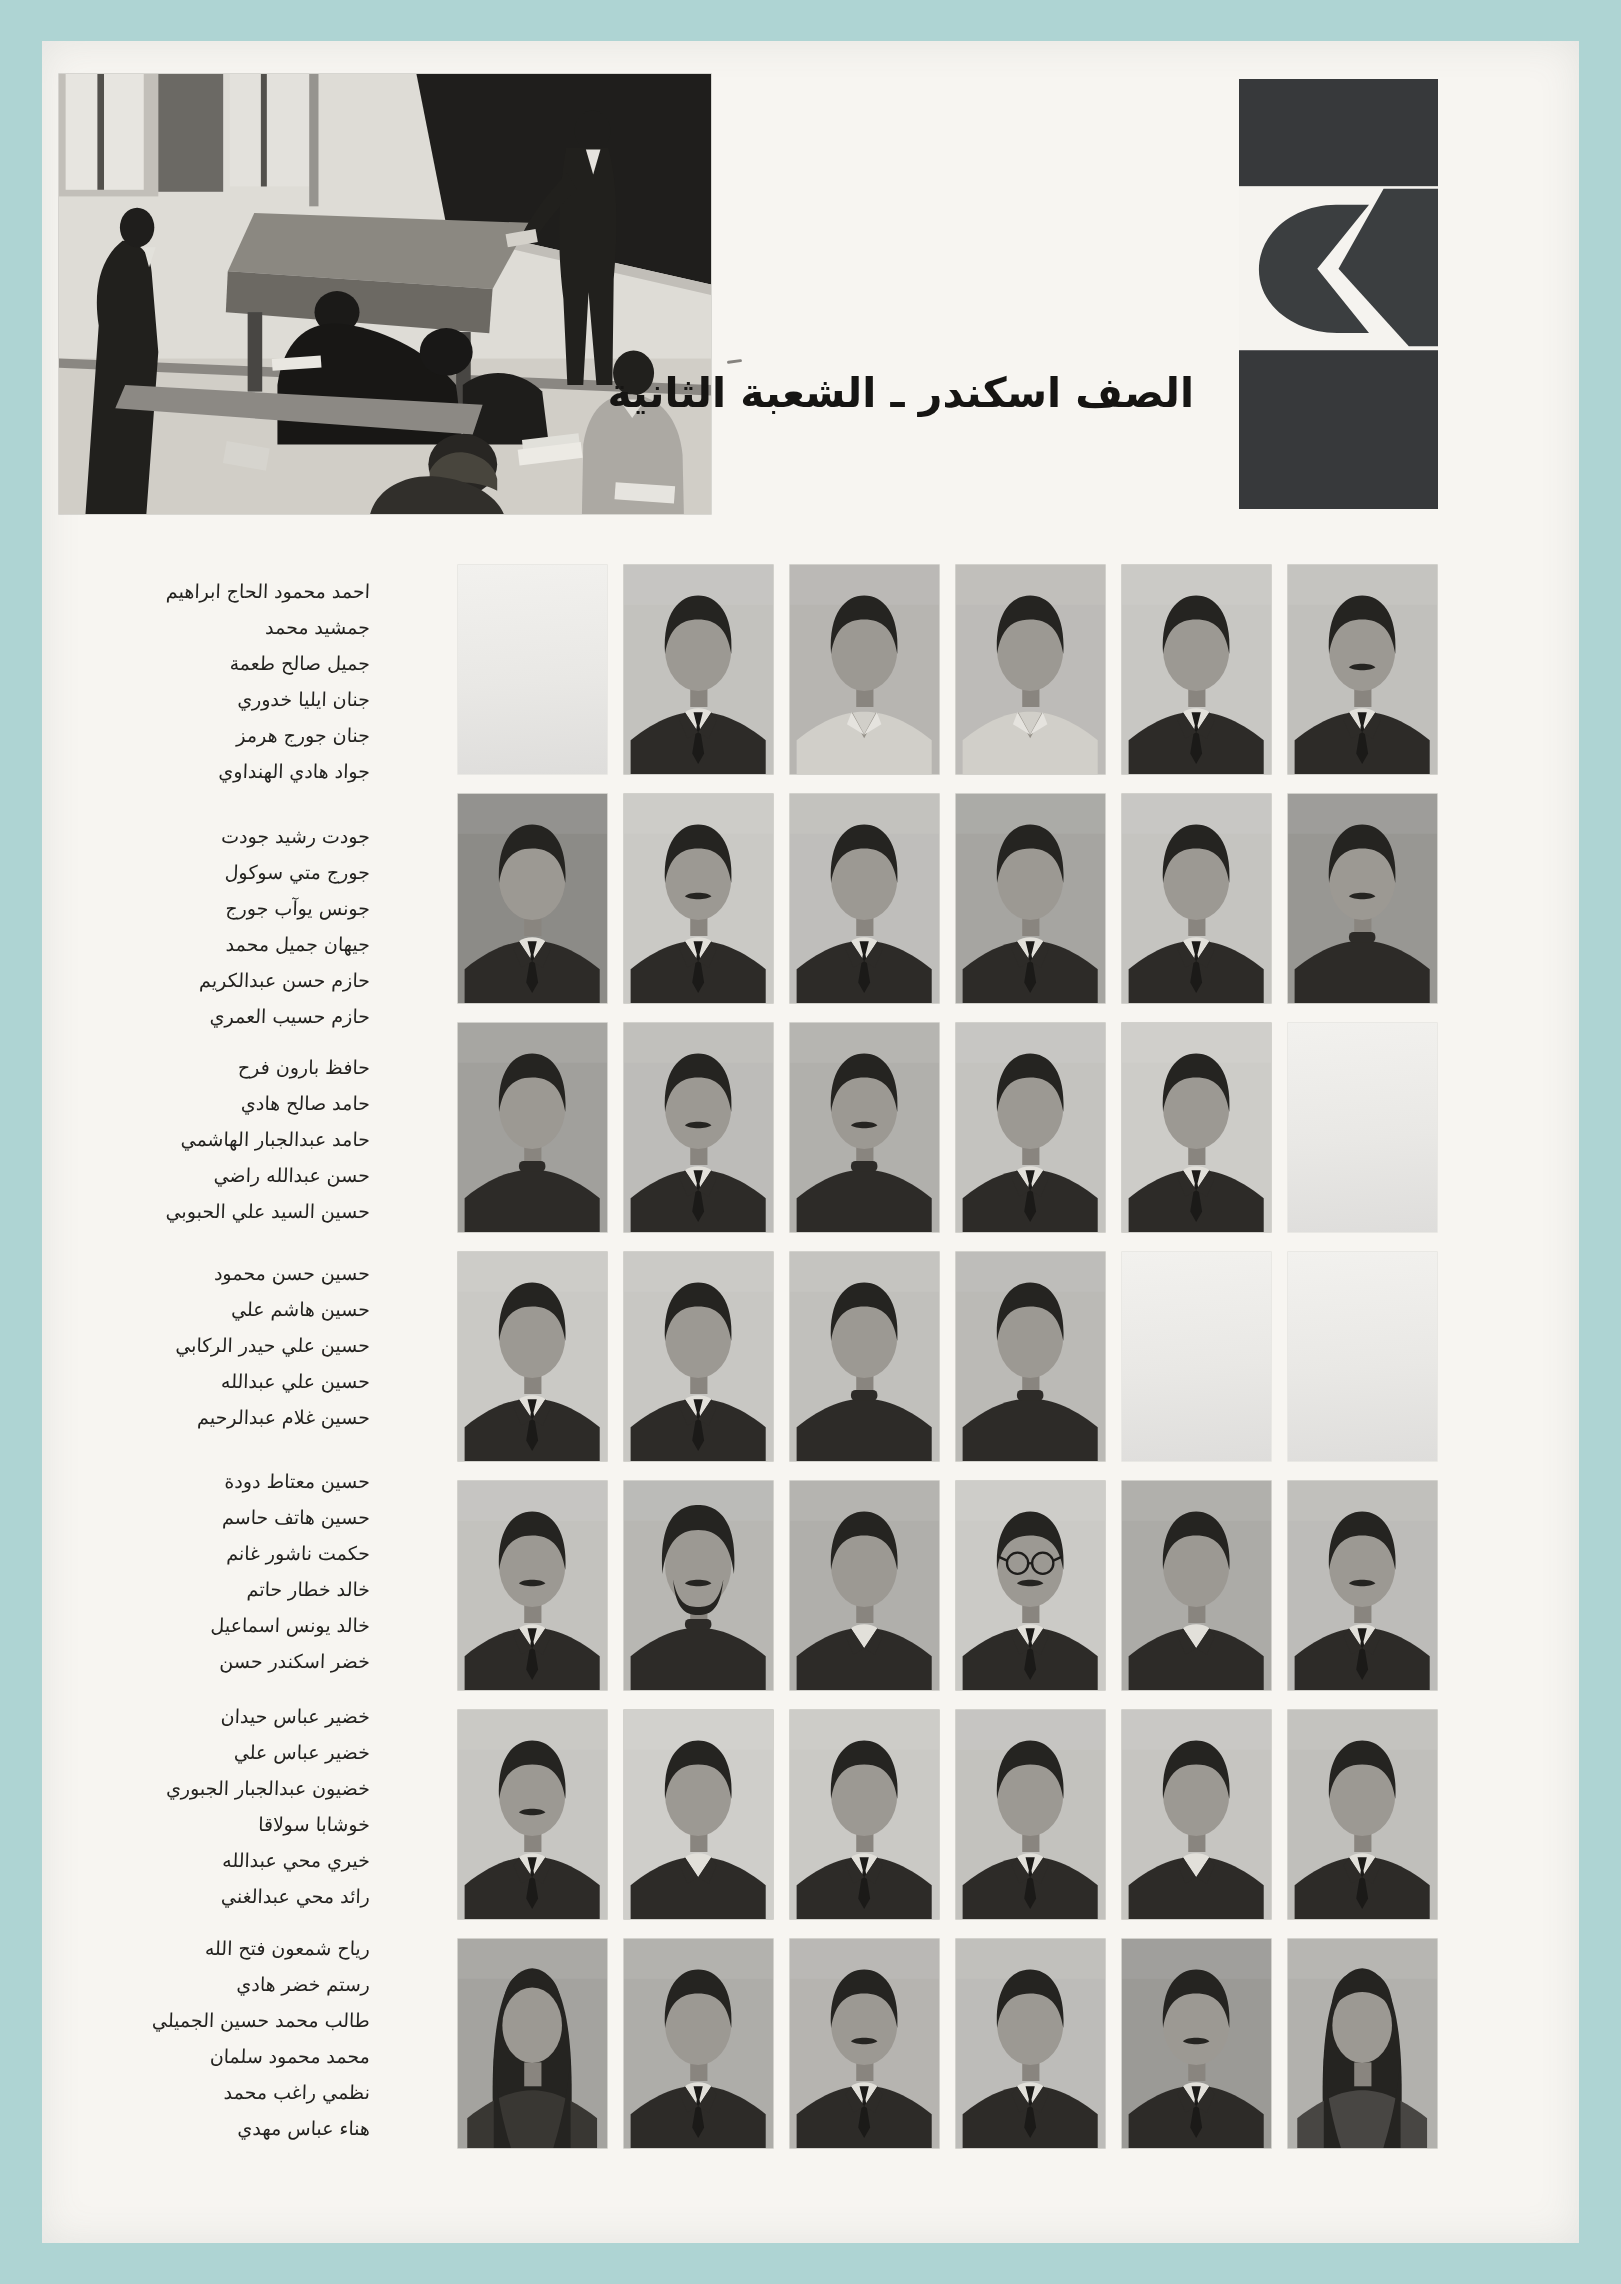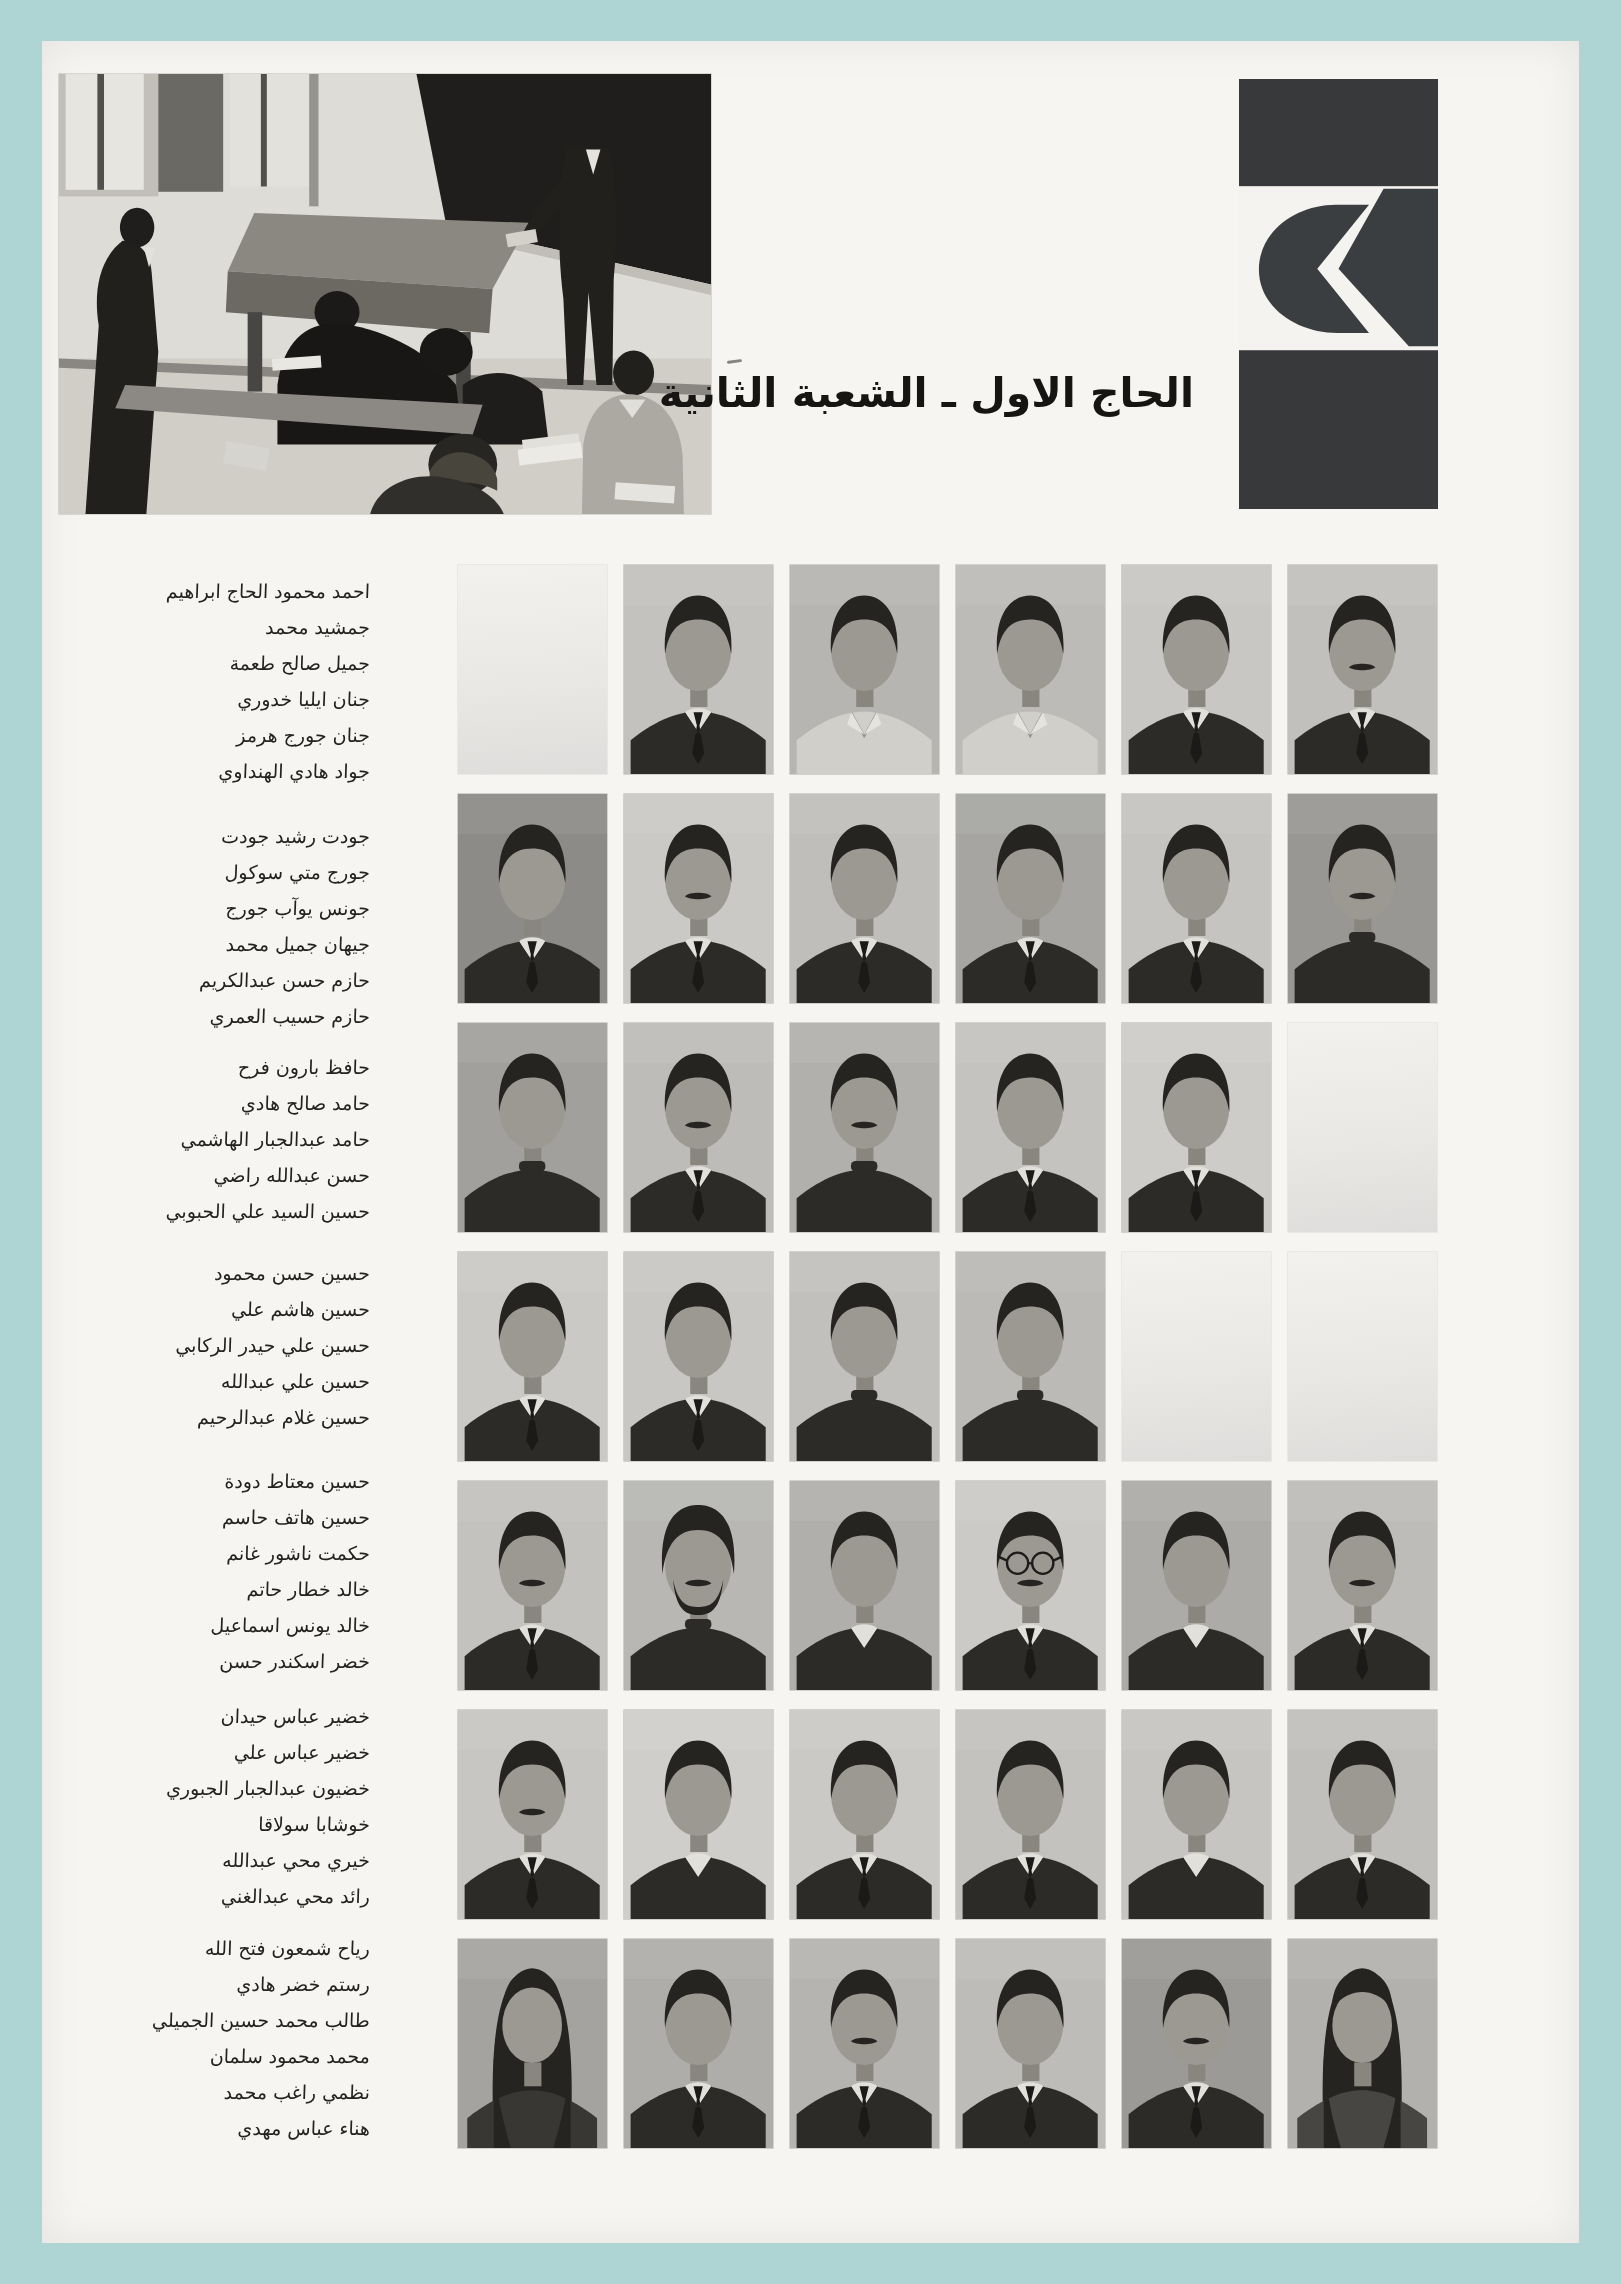--- a/index.html
+++ b/index.html
@@ -109,21 +109,21 @@
         <rect x="700" y="548" width="86" height="16" fill="#e7e5df" transform="rotate(-7 743 556)"></rect>
         <rect x="694" y="562" width="96" height="24" fill="#f2f0ea" transform="rotate(-7 742 574)"></rect>
         <rect x="250" y="560" width="66" height="34" fill="#dbd9d3" transform="rotate(10 283 577)"></rect>
         <rect x="840" y="620" width="90" height="26" fill="#eceae4" transform="rotate(4 885 633)"></rect>
         <rect width="985" height="665" fill="#2b2a28" opacity="0.04"></rect>
       </svg>
     </div>
 
     <div class="ink-speck"></div>
 
-    <div class="page-title" dir="rtl">الحاج الاول ـ الشعبة الثانية</div>
+    <div class="page-title" dir="rtl">الصف اسكندر ـ الشعبة الثانية</div>
 
     <div class="logo">
       <svg viewBox="0 0 300 650" preserveAspectRatio="none">
         <rect x="0" y="0" width="300" height="650" fill="#3b3e40"></rect>
         <rect x="0" y="0" width="300" height="650" fill="#1f2224" opacity="0.15"></rect>
         <rect x="0" y="162" width="300" height="248" fill="#f5f3ef"></rect>
         <path d="M 146 190 C 86 190 30 230 30 288 C 30 346 88 384 148 384 L 196 384 L 118 287 L 196 190 Z" fill="#3b3e40"></path>
         <polygon points="218,166 300,166 300,404 256,404 150,287" fill="#3b3e40"></polygon>
       </svg>
     </div>

